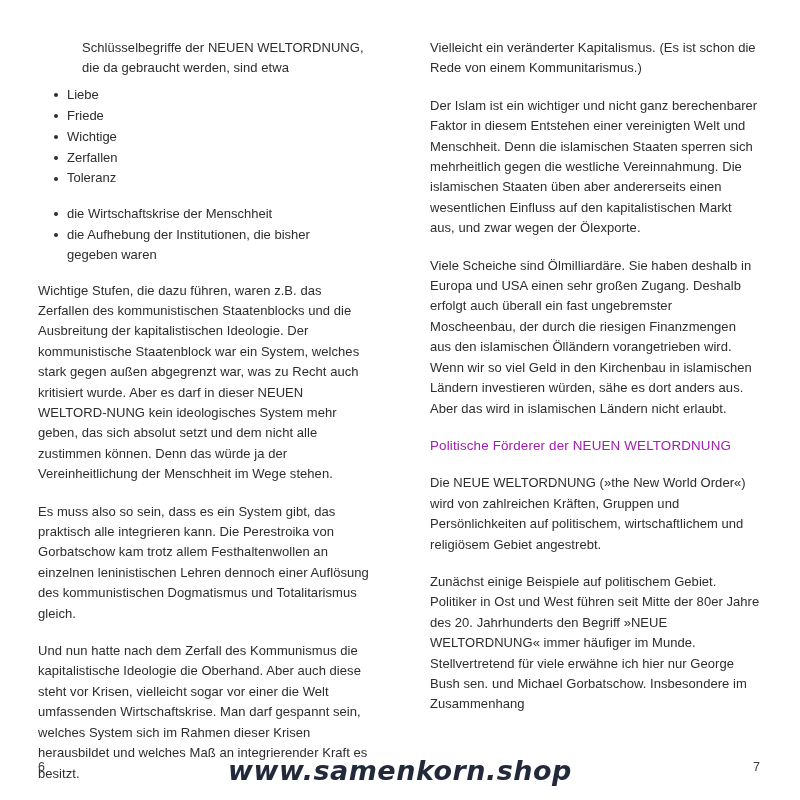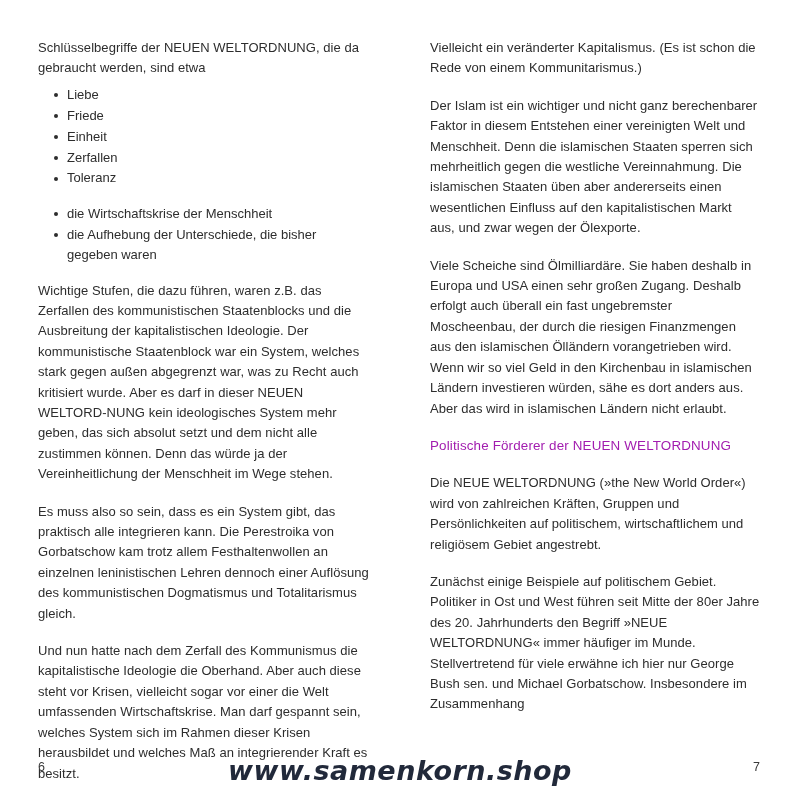--- a/index.html
+++ b/index.html
@@ -41,20 +41,21 @@
   p.para {
     margin: 0 0 17px 0;
     font-size: 13.0px;
     line-height: 20.4px;
     color: #2d2d2d;
     text-align: left;
     letter-spacing: 0.05px;
   }
   p.para.tight {
     margin-bottom: 6px;
+    margin-left: 44px;
   }
   ul.bullets {
     margin: 0 8px 15px 0;
     padding: 0 0 0 16px;
     list-style: none;
   }
   ul.bullets li {
     font-size: 13.0px;
     line-height: 20.4px;
     color: #2d2d2d;
@@ -114,29 +115,29 @@
 
   <div class="columns">
 
     <div class="col left">
 
       <p class="para tight">Schlüsselbegriffe der NEUEN WELTORDNUNG, die da gebraucht werden, sind etwa</p>
 
       <ul class="bullets">
         <li>Liebe</li>
         <li>Friede</li>
-        <li>Einheit</li>
+        <li>Wichtige</li>
         <li>Zerfallen</li>
         <li>Toleranz</li>
       </ul>
 
 
       <ul class="bullets">
         <li>die Wirtschaftskrise der Menschheit</li>
-        <li>die Aufhebung der Unterschiede, die bisher gegeben waren</li>
+        <li>die Aufhebung der Institutionen, die bisher gegeben waren</li>
       </ul>
 
       <p class="para">Wichtige Stufen, die dazu führen, waren z.B. das Zerfallen des kommunistischen Staatenblocks und die Ausbreitung der kapitalistischen Ideologie. Der kommunistische Staatenblock war ein System, welches stark gegen außen abgegrenzt war, was zu Recht auch kritisiert wurde. Aber es darf in dieser NEUEN WELTORD-NUNG kein ideologisches System mehr geben, das sich absolut setzt und dem nicht alle zustimmen können. Denn das würde ja der Vereinheitlichung der Menschheit im Wege stehen.</p>
 
       <p class="para">Es muss also so sein, dass es ein System gibt, das praktisch alle integrieren kann. Die Perestroika von Gorbatschow kam trotz allem Festhaltenwollen an einzelnen leninistischen Lehren dennoch einer Auflösung des kommunistischen Dogmatismus und Totalitarismus gleich.</p>
 
       <p class="para">Und nun hatte nach dem Zerfall des Kommunismus die kapitalistische Ideologie die Oberhand. Aber auch diese steht vor Krisen, vielleicht sogar vor einer die Welt umfassenden Wirtschaftskrise. Man darf gespannt sein, welches System sich im Rahmen dieser Krisen herausbildet und welches Maß an integrierender Kraft es besitzt.</p>
 
     </div>
 

